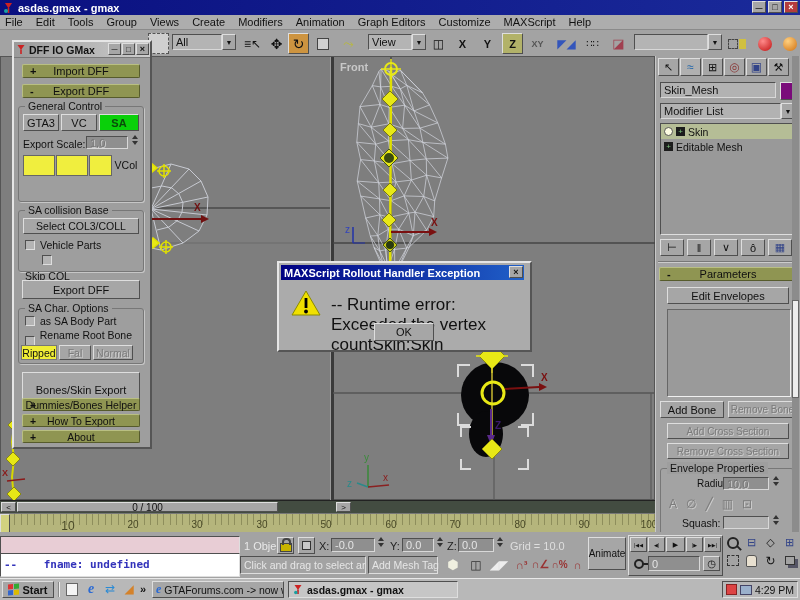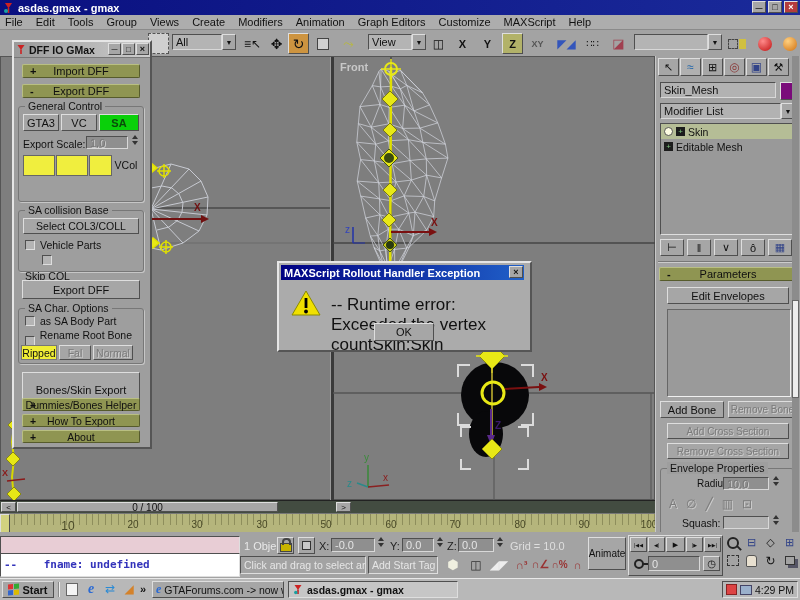--- a/index.html
+++ b/index.html
@@ -344,21 +344,21 @@
     <span class="abs spin" style="left:495px;top:5px;">
         <span class="spU"></span>
         <span class="spD"></span>
       </span>
     <span class="abs" style="left:510px;top:8px;color:#dedede;">Grid = 10.0</span>
 
     <div class="abs in" style="left:240px;top:24px;width:126px;height:18px;display:flex;align-items:center;padding:0 3px;box-sizing:border-box;overflow:hidden;">
       <span style="color:#e6e6e6;white-space:nowrap;font-size:10.5px;">Click and drag to select and ro</span>
     </div>
     <div class="abs in" style="left:368px;top:24px;width:70px;height:18px;display:flex;align-items:center;padding:0 3px;box-sizing:border-box;">
-      <span style="color:#e6e6e6;font-size:10.5px;white-space:nowrap;">Add Start Tag</span>
+      <span style="color:#e6e6e6;font-size:10.5px;white-space:nowrap;">Add Mesh Tag</span>
     </div>
     <span class="abs btn" style="left:443px;top:24px;width:20px;height:17px;color:#f0f0e0;font-size:13px;">⬢</span>
     <span class="abs btn" style="left:466px;top:24px;width:20px;height:17px;color:#333;font-size:12px;">◫</span>
     <span class="abs btn" style="left:489px;top:24px;width:20px;height:17px;color:#eee;font-size:12px;">◢◤</span>
     <span class="abs btn" style="left:513px;top:24px;width:17px;height:17px;color:#993333;font-weight:bold;">∩³</span>
     <span class="abs btn" style="left:532px;top:24px;width:17px;height:17px;color:#993333;font-weight:bold;">∩∠</span>
     <span class="abs btn" style="left:551px;top:24px;width:17px;height:17px;color:#993333;font-size:10px;font-weight:bold;">∩%</span>
     <span class="abs btn" style="left:570px;top:24px;width:15px;height:17px;color:#993333;font-weight:bold;">∩</span>
 
     <div class="abs btn out" style="left:588px;top:5px;width:38px;height:33px;font-size:10px;">Animate</div>

